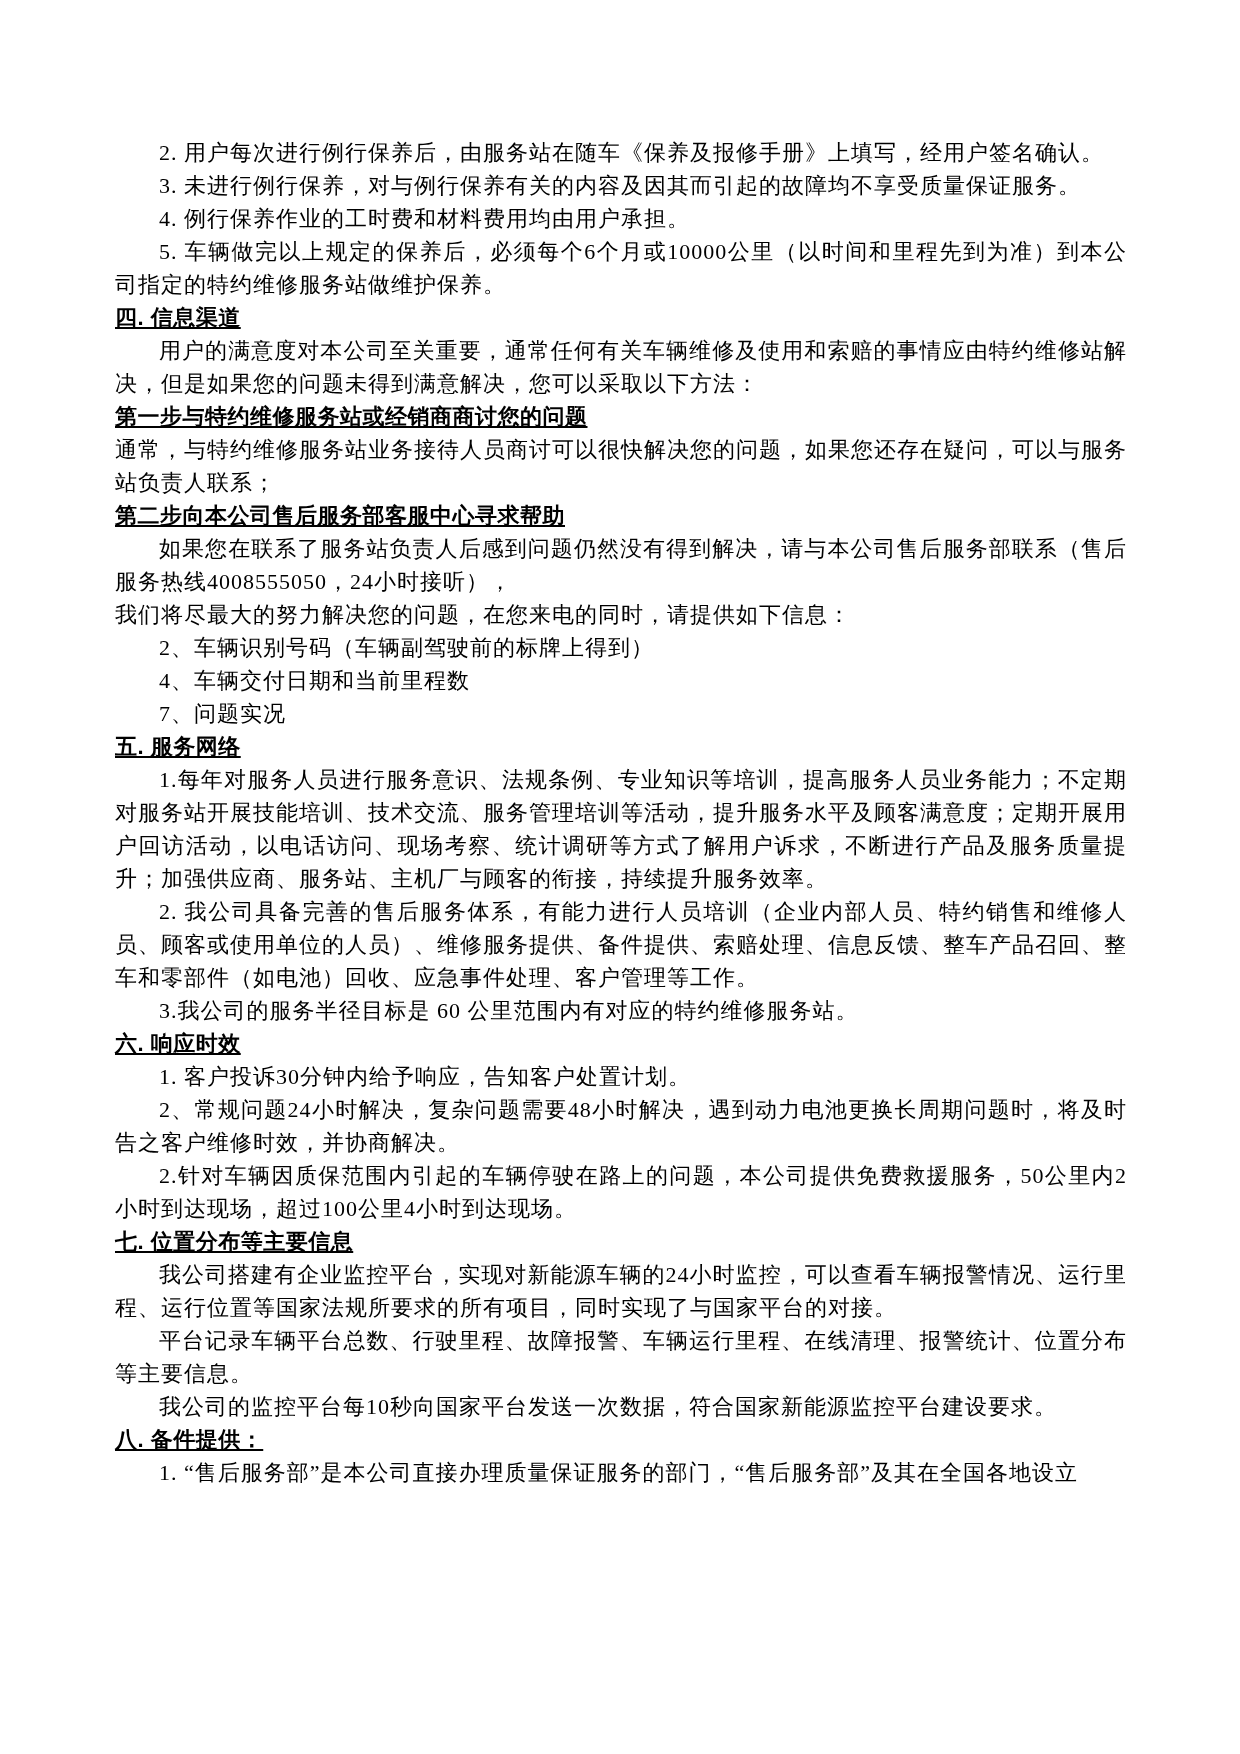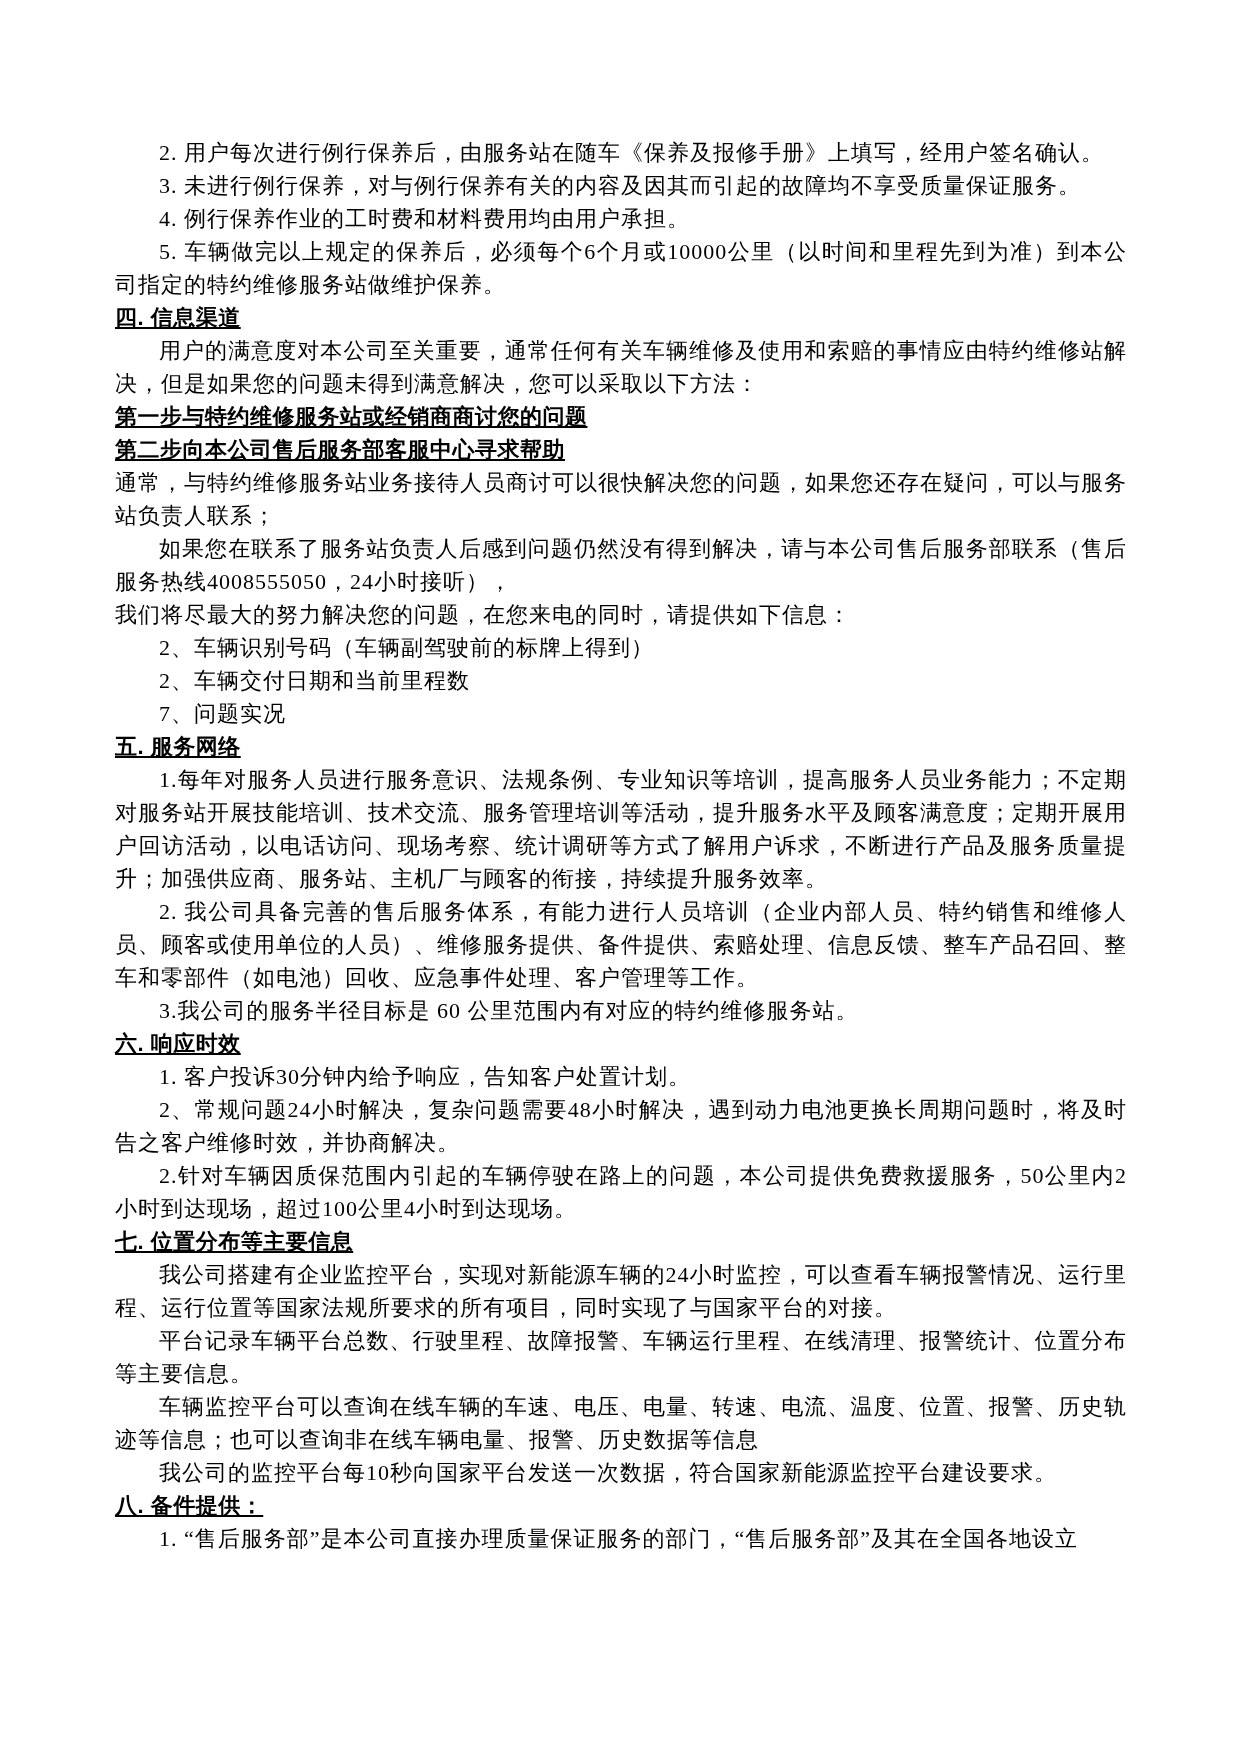--- a/index.html
+++ b/index.html
@@ -48,36 +48,35 @@
 
 <div class="page">
   <div id="doc-content">
       <div class="block indent">2. 用户每次进行例行保养后，由服务站在随车《保养及报修手册》上填写，经用户签名确认。</div>
       <div class="block indent">3. 未进行例行保养，对与例行保养有关的内容及因其而引起的故障均不享受质量保证服务。</div>
       <div class="block indent">4. 例行保养作业的工时费和材料费用均由用户承担。</div>
       <div class="block indent">5. 车辆做完以上规定的保养后，必须每个6个月或10000公里（以时间和里程先到为准）到本公司指定的特约维修服务站做维护保养。</div>
       <div class="block heading">四. 信息渠道</div>
       <div class="block indent">用户的满意度对本公司至关重要，通常任何有关车辆维修及使用和索赔的事情应由特约维修站解决，但是如果您的问题未得到满意解决，您可以采取以下方法：</div>
       <div class="block subheading">第一步与特约维修服务站或经销商商讨您的问题</div>
+      <div class="block flush">通常，与特约维修服务站业务接待人员商讨可以很快解决您的问题，如果您还存在疑问，可以与服务站负责人联系；</div>
       <div class="block subheading">第二步向本公司售后服务部客服中心寻求帮助</div>
-      <div class="block flush">通常，与特约维修服务站业务接待人员商讨可以很快解决您的问题，如果您还存在疑问，可以与服务站负责人联系；</div>
       <div class="block indent">如果您在联系了服务站负责人后感到问题仍然没有得到解决，请与本公司售后服务部联系（售后服务热线4008555050，24小时接听），</div>
       <div class="block flush">我们将尽最大的努力解决您的问题，在您来电的同时，请提供如下信息：</div>
       <div class="block indent">2、车辆识别号码（车辆副驾驶前的标牌上得到）</div>
-      <div class="block indent">2、车辆交付日期和当前里程数</div>
+      <div class="block indent">4、车辆交付日期和当前里程数</div>
       <div class="block indent">7、问题实况</div>
       <div class="block heading">五. 服务网络</div>
       <div class="block indent">1.每年对服务人员进行服务意识、法规条例、专业知识等培训，提高服务人员业务能力；不定期对服务站开展技能培训、技术交流、服务管理培训等活动，提升服务水平及顾客满意度；定期开展用户回访活动，以电话访问、现场考察、统计调研等方式了解用户诉求，不断进行产品及服务质量提升；加强供应商、服务站、主机厂与顾客的衔接，持续提升服务效率。</div>
       <div class="block indent">2.  我公司具备完善的售后服务体系，有能力进行人员培训（企业内部人员、特约销售和维修人员、顾客或使用单位的人员）、维修服务提供、备件提供、索赔处理、信息反馈、整车产品召回、整车和零部件（如电池）回收、应急事件处理、客户管理等工作。</div>
       <div class="block indent">3.我公司的服务半径目标是 60 公里范围内有对应的特约维修服务站。</div>
       <div class="block heading">六. 响应时效</div>
       <div class="block indent">1.  客户投诉30分钟内给予响应，告知客户处置计划。</div>
       <div class="block indent">2、常规问题24小时解决，复杂问题需要48小时解决，遇到动力电池更换长周期问题时，将及时告之客户维修时效，并协商解决。</div>
       <div class="block indent">2.针对车辆因质保范围内引起的车辆停驶在路上的问题，本公司提供免费救援服务，50公里内2小时到达现场，超过100公里4小时到达现场。</div>
       <div class="block heading">七. 位置分布等主要信息</div>
       <div class="block indent">我公司搭建有企业监控平台，实现对新能源车辆的24小时监控，可以查看车辆报警情况、运行里程、运行位置等国家法规所要求的所有项目，同时实现了与国家平台的对接。</div>
       <div class="block indent">平台记录车辆平台总数、行驶里程、故障报警、车辆运行里程、在线清理、报警统计、位置分布等主要信息。</div>
-      <div class="block indent">车辆监控平台可以查询在线车辆的车速、电压、电量、转速、电流、温度、位置、报警、历史轨迹等信息；也可以查询非在线车辆电量、报警、历史数据等信息</div>
       <div class="block indent">我公司的监控平台每10秒向国家平台发送一次数据，符合国家新能源监控平台建设要求。</div>
       <div class="block heading">八. 备件提供：</div>
       <div class="block indent">1. “售后服务部”是本公司直接办理质量保证服务的部门，“售后服务部”及其在全国各地设立</div>
     </div>
 </div>
 
 </body></html>

